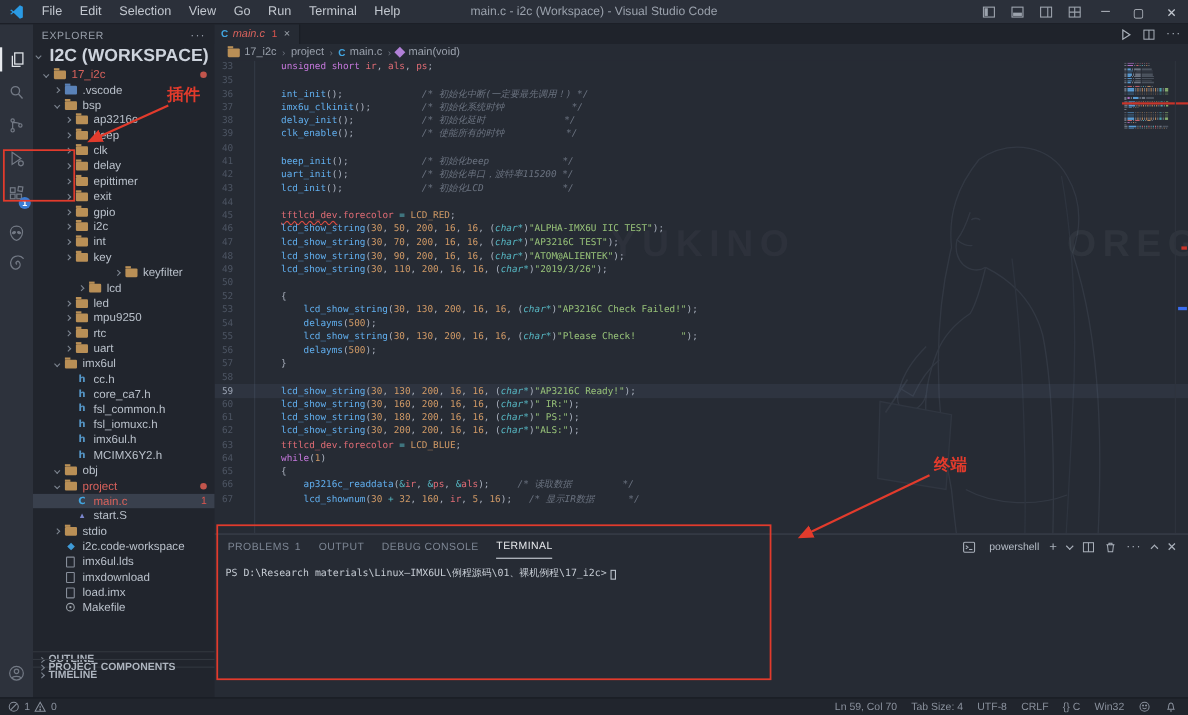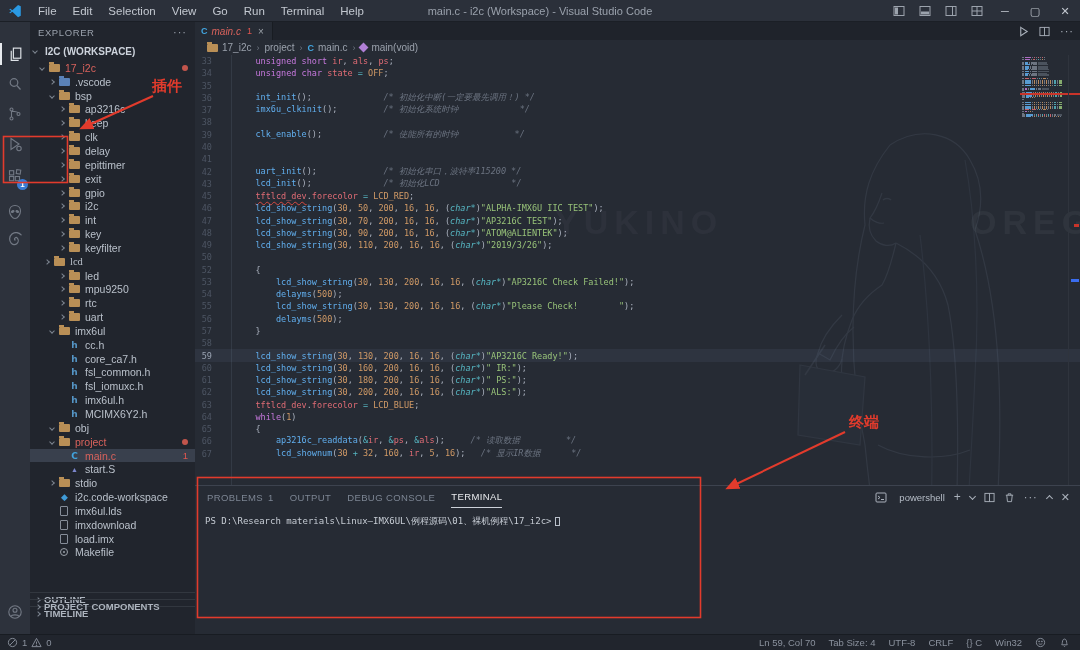--- a/index.html
+++ b/index.html
@@ -26,21 +26,21 @@
   .act-ic.active::before { content:""; position:absolute; left:0; top:3px; bottom:3px; width:2px; background:#e7eaee; }
   .badge-blue { position:absolute; right:2px; bottom:0px; min-width:11px; height:11px; border-radius:6px;
                 background:#3a7cd4; color:#fff; font-size:8px; line-height:11px; text-align:center; font-weight:bold; }
 
   
   #sidebar { position:absolute; left:30px; top:22px; width:165px; height:612px; background:#21252d; z-index:3; }
   #sb-head { height:20px; display:flex; align-items:center; padding:0 8px; }
   #sb-head .t { font-size:9.5px; letter-spacing:.6px; color:#9aa1ac; flex:1; }
   #sb-head .more { color:#9aa1ac; font-size:11px; letter-spacing:1px; }
   #ws-row { height:18px; display:flex; align-items:center; padding-left:3px; }
-  #ws-row .t { font-size:10px; font-weight:bold; color:#cdd3dc; margin-left:3px; }
+  #ws-row .t { font-size:16px; font-weight:bold; color:#cdd3dc; margin-left:3px; }
   #tree { position:absolute; left:0; top:39px; width:165px; }
   .trow { height:13.85px; display:flex; align-items:center; position:relative; font-size:10.5px; color:#b9c0ca; white-space:nowrap; }
   .trow.sel { background:#39404d; }
   .trow .lbl { margin-left:1px; }
   .trow.mod .lbl { color:#d8625c; }
   .chev { width:4px; height:4px; border-right:1px solid #7d8590; border-bottom:1px solid #7d8590;
           display:inline-block; flex:none; margin-right:5px; }
   .chev.right { transform:rotate(-45deg); }
   .chev.down  { transform:rotate(45deg); }
   .chev.none  { border:none; }
@@ -302,26 +302,26 @@
       <div class="trow" style="padding-left: 30px;">
         <span class="chev right"></span>
         <span class="ic ic-folder"></span>
         <span class="lbl">int</span>
       </div>
       <div class="trow" style="padding-left: 30px;">
         <span class="chev right"></span>
         <span class="ic ic-folder"></span>
         <span class="lbl">key</span>
       </div>
-      <div class="trow" style="padding-left: 30px;">
+      <div class="trow" style="padding-left: 46px; justify-content: center;">
         <span class="chev right"></span>
         <span class="ic ic-folder"></span>
         <span class="lbl">keyfilter</span>
       </div>
-      <div class="trow" style="padding-left: 15px; font-family: Liberation Serif, serif;">
+      <div class="trow" style="padding-left: 42px;">
         <span class="chev right"></span>
         <span class="ic ic-folder"></span>
         <span class="lbl">lcd</span>
       </div>
       <div class="trow" style="padding-left: 30px;">
         <span class="chev right"></span>
         <span class="ic ic-folder"></span>
         <span class="lbl">led</span>
       </div>
       <div class="trow" style="padding-left: 30px;">
@@ -491,55 +491,57 @@
   </svg>
   <div class="wmtext" style="left:360px; top:148px;">YUKINO</div>
   <div class="wmtext" style="left:775px; top:148px; color:rgba(171,178,191,0.07);">OREGAIRU</div>
   <div id="indent-guide"></div>
   <div id="code-lines">
       <div class="code-line">
         <span class="gut">33</span>
         <span class="src"><span class="tok-p">    </span><span class="tok-k">unsigned short</span><span class="tok-p"> </span><span class="tok-v">ir</span><span class="tok-p">, </span><span class="tok-v">als</span><span class="tok-p">, </span><span class="tok-v">ps</span><span class="tok-p">;</span></span>
       </div>
       <div class="code-line">
-        <span class="gut">34</span>
-        <span class="src"><span class="tok-p">    </span><span class="tok-k">unsigned char</span><span class="tok-p"> </span><span class="tok-v">state</span><span class="tok-p"> </span><span class="tok-o">=</span><span class="tok-p"> </span><span class="tok-n">OFF</span><span class="tok-p">;</span></span>
-      </div>
-      <div class="code-line">
         <span class="gut">35</span>
         <span class="src"></span>
       </div>
       <div class="code-line">
         <span class="gut">36</span>
         <span class="src"><span class="tok-p">    </span><span class="tok-f">int_init</span><span class="tok-p">();</span><span class="tok-p">              </span><span class="tok-c">/* 初始化中断(一定要最先调用！) */</span></span>
       </div>
       <div class="code-line">
         <span class="gut">37</span>
         <span class="src"><span class="tok-p">    </span><span class="tok-f">imx6u_clkinit</span><span class="tok-p">();</span><span class="tok-p">         </span><span class="tok-c">/* 初始化系统时钟            */</span></span>
       </div>
       <div class="code-line">
         <span class="gut">38</span>
+        <span class="src"><span class="tok-p">    </span><span class="tok-f">delay_init</span><span class="tok-p">();</span><span class="tok-p">            </span><span class="tok-c">/* 初始化延时              */</span></span>
       </div>
       <div class="code-line">
         <span class="gut">39</span>
         <span class="src"><span class="tok-p">    </span><span class="tok-f">clk_enable</span><span class="tok-p">();</span><span class="tok-p">            </span><span class="tok-c">/* 使能所有的时钟           */</span></span>
       </div>
       <div class="code-line">
         <span class="gut">40</span>
       </div>
       <div class="code-line">
         <span class="gut">41</span>
+        <span class="src"><span class="tok-p">    </span><span class="tok-f">beep_init</span><span class="tok-p">();</span><span class="tok-p">             </span><span class="tok-c">/* 初始化beep             */</span></span>
       </div>
       <div class="code-line">
         <span class="gut">42</span>
         <span class="src"><span class="tok-p">    </span><span class="tok-f">uart_init</span><span class="tok-p">();</span><span class="tok-p">             </span><span class="tok-c">/* 初始化串口，波特率115200 */</span></span>
       </div>
       <div class="code-line">
         <span class="gut">43</span>
         <span class="src"><span class="tok-p">    </span><span class="tok-f">lcd_init</span><span class="tok-p">();</span><span class="tok-p">              </span><span class="tok-c">/* 初始化LCD              */</span></span>
+      </div>
+      <div class="code-line">
+        <span class="gut">44</span>
+        <span class="src"></span>
       </div>
       <div class="code-line">
         <span class="gut">45</span>
         <span class="src"><span class="tok-p">    </span><span class="tok-e">tftlcd_dev</span><span class="tok-p">.</span><span class="tok-v">forecolor</span><span class="tok-p"> </span><span class="tok-o">=</span><span class="tok-p"> </span><span class="tok-n">LCD_RED</span><span class="tok-p">;</span></span>
       </div>
       <div class="code-line">
         <span class="gut">46</span>
         <span class="src"><span class="tok-p">    </span><span class="tok-f">lcd_show_string</span><span class="tok-p">(</span><span class="tok-n">30</span><span class="tok-p">, </span><span class="tok-n">50</span><span class="tok-p">, </span><span class="tok-n">200</span><span class="tok-p">, </span><span class="tok-n">16</span><span class="tok-p">, </span><span class="tok-n">16</span><span class="tok-p">, (</span><span class="tok-t">char*</span><span class="tok-p">)</span><span class="tok-s">"ALPHA-IMX6U IIC TEST"</span><span class="tok-p">);</span></span>
       </div>
       <div class="code-line">

